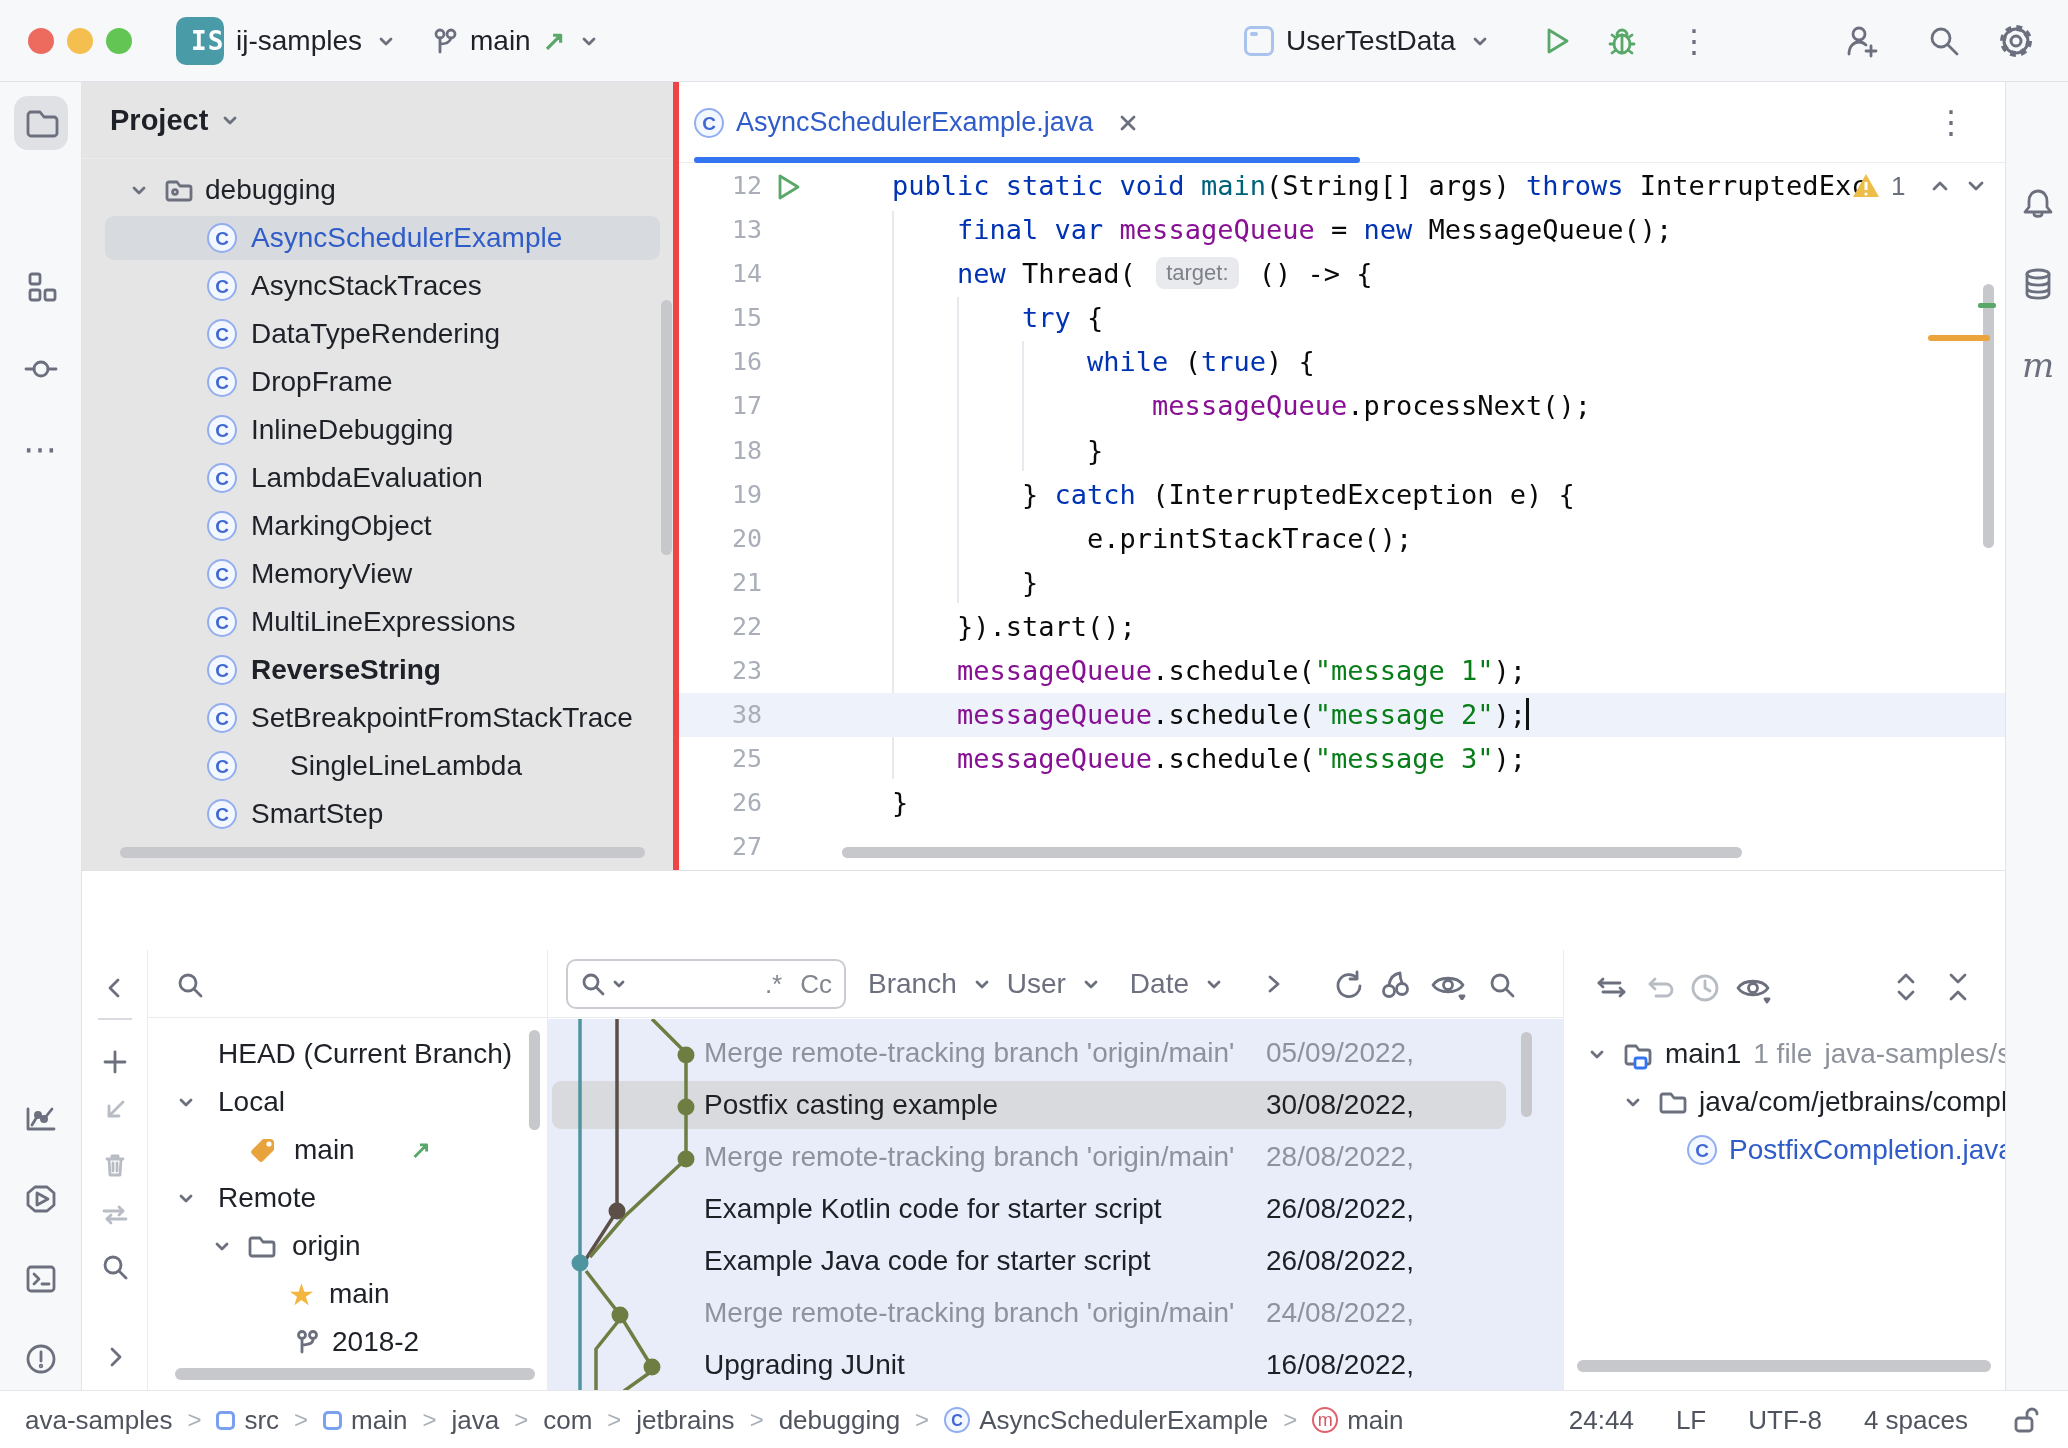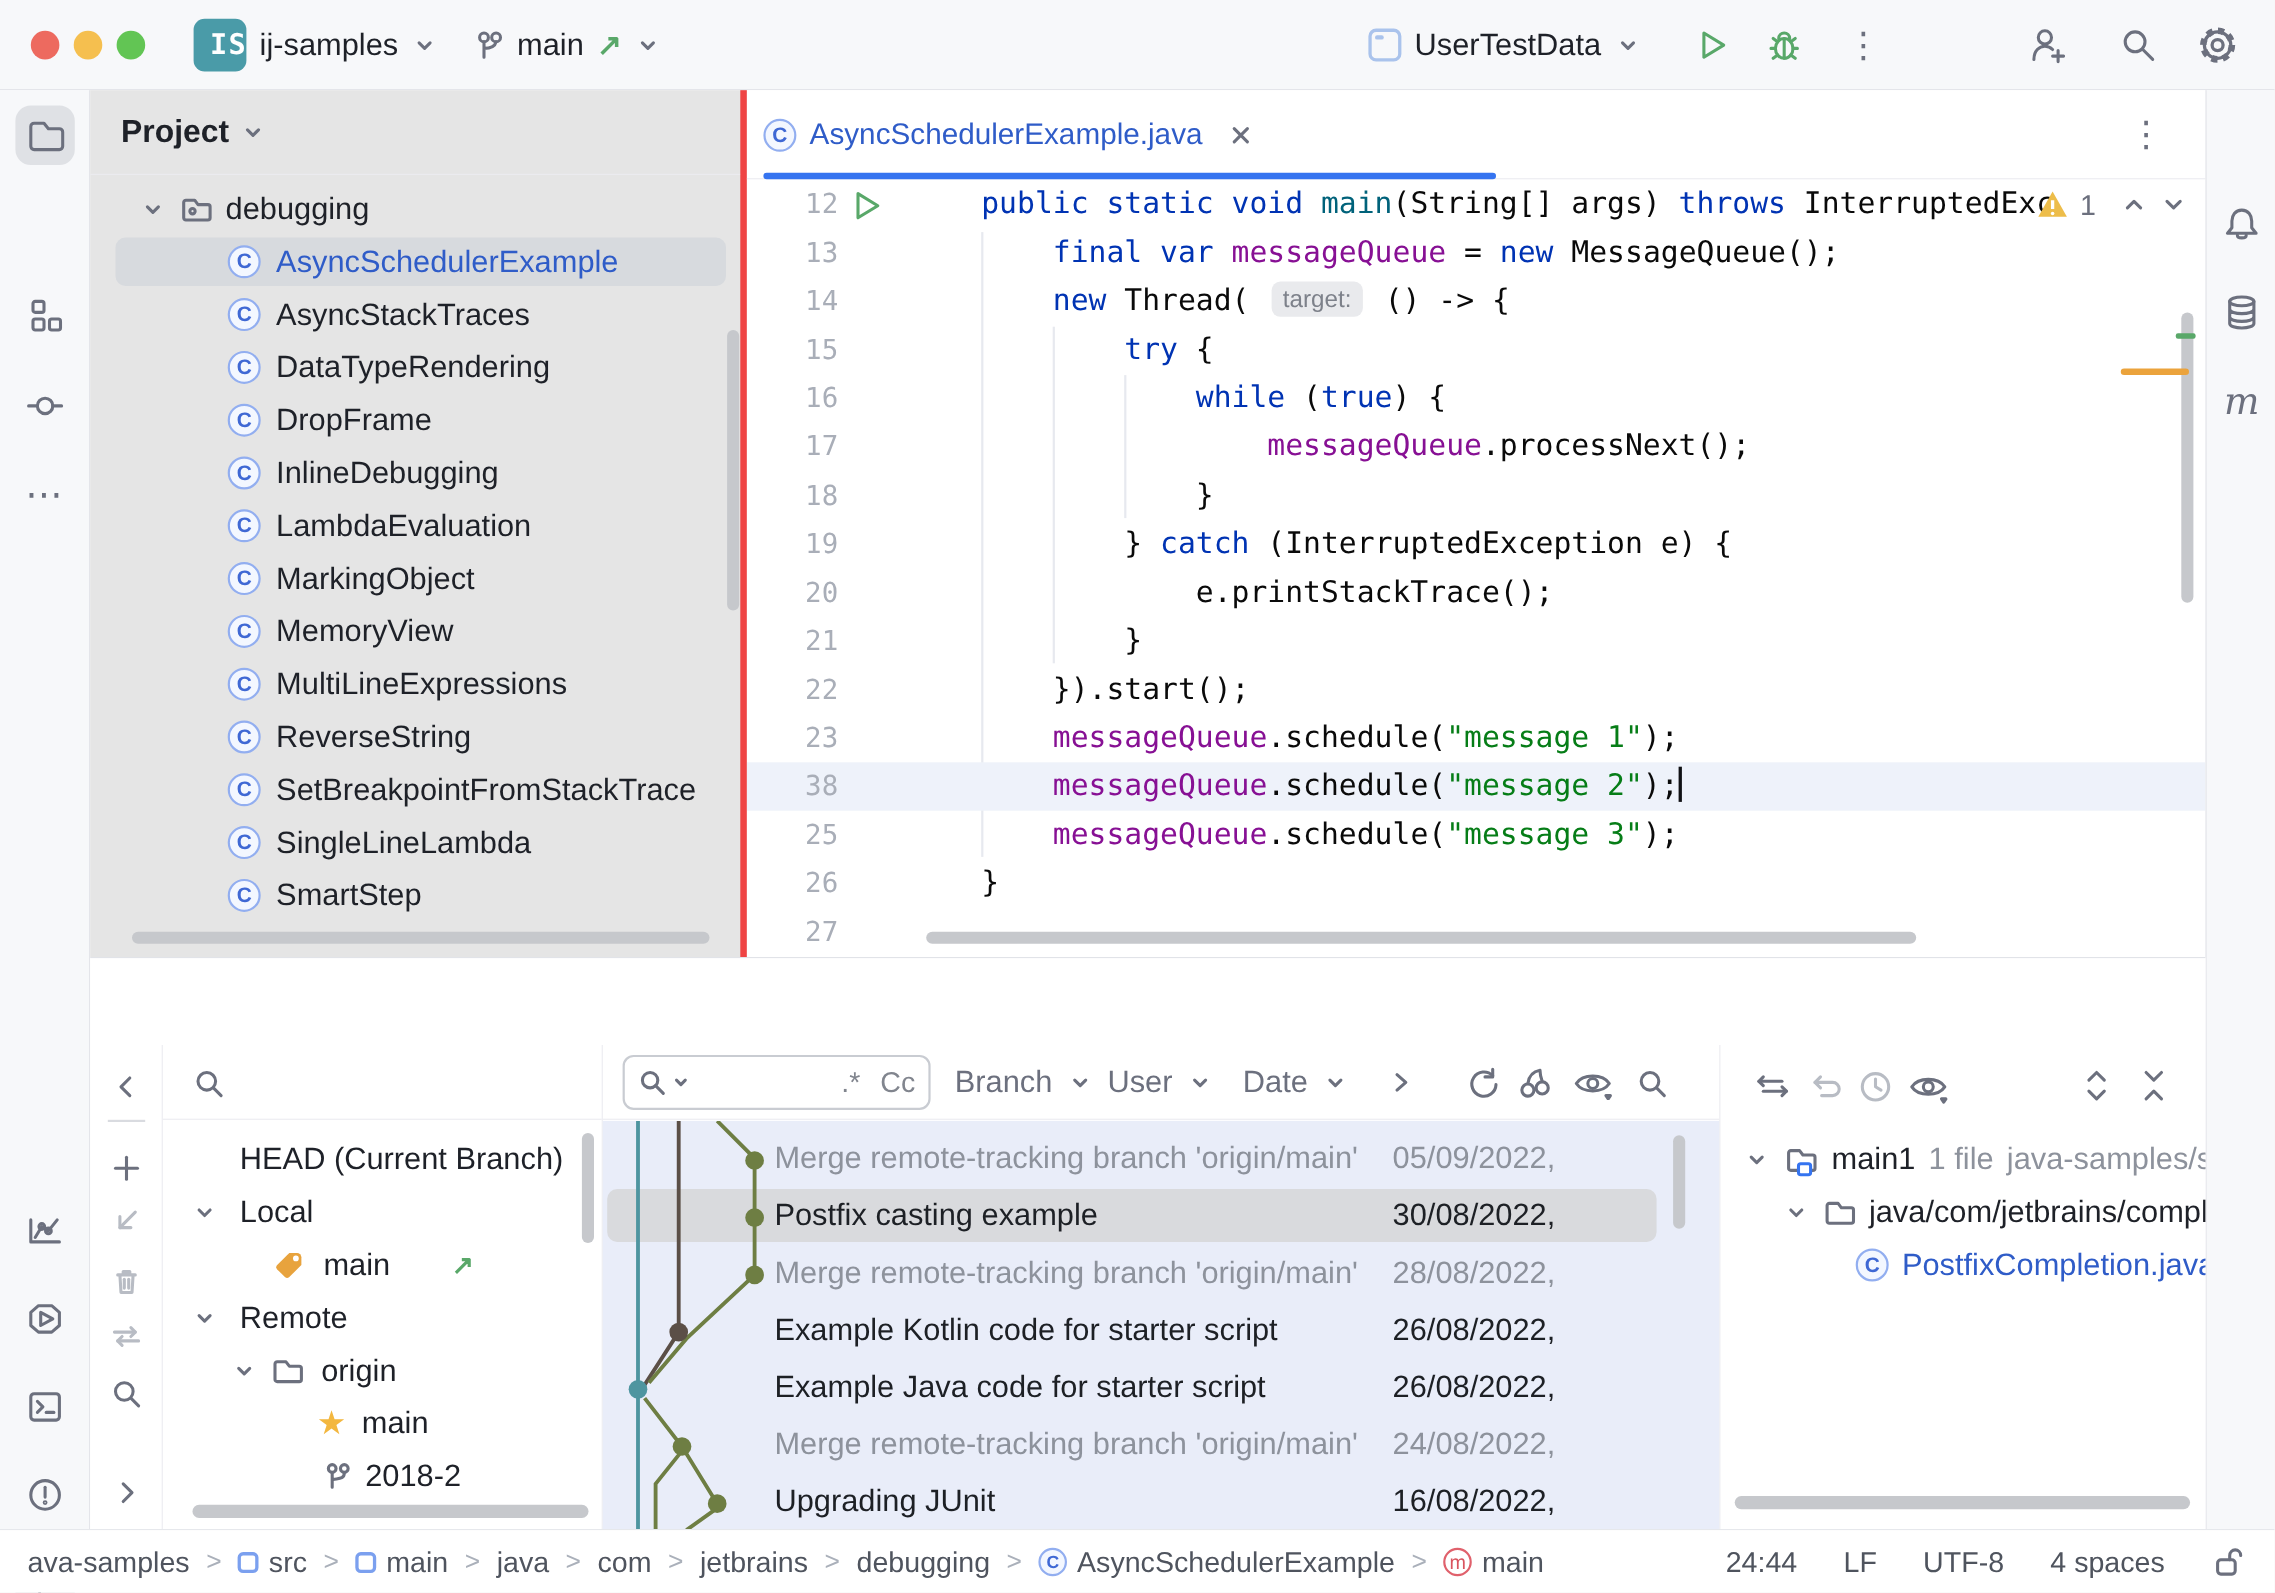--- a/index.html
+++ b/index.html
@@ -306,29 +306,29 @@
         <div class="ptree-row" style="top:386px;padding-left:125px;gap:14px">
           <span class="cls-ic" style="position: relative;"></span>
           <span style="position: relative;">MemoryView</span>
         </div>
         <div class="ptree-row" style="top:434px;padding-left:125px;gap:14px">
           <span class="cls-ic" style="position: relative;"></span>
           <span style="position: relative;">MultiLineExpressions</span>
         </div>
         <div class="ptree-row" style="top:482px;padding-left:125px;gap:14px">
           <span class="cls-ic" style="position: relative;"></span>
-          <span style="position: relative;">ReverseString</span>
+          <span style="position: relative; font-weight: bold;">ReverseString</span>
         </div>
         <div class="ptree-row" style="top:530px;padding-left:125px;gap:14px">
           <span class="cls-ic" style="position: relative;"></span>
           <span style="position: relative;">SetBreakpointFromStackTrace</span>
         </div>
         <div class="ptree-row" style="top:578px;padding-left:125px;gap:14px">
           <span class="cls-ic" style="position: relative;"></span>
-          <span style="position: relative;">SingleLineLambda</span>
+          <span style="position: relative; margin-left: 39px;">SingleLineLambda</span>
         </div>
         <div class="ptree-row" style="top:626px;padding-left:125px;gap:14px">
           <span class="cls-ic" style="position: relative;"></span>
           <span style="position: relative;">SmartStep</span>
         </div>
       </div>
   </section>
 
   <section id="editor">
     <div id="tabbar">

